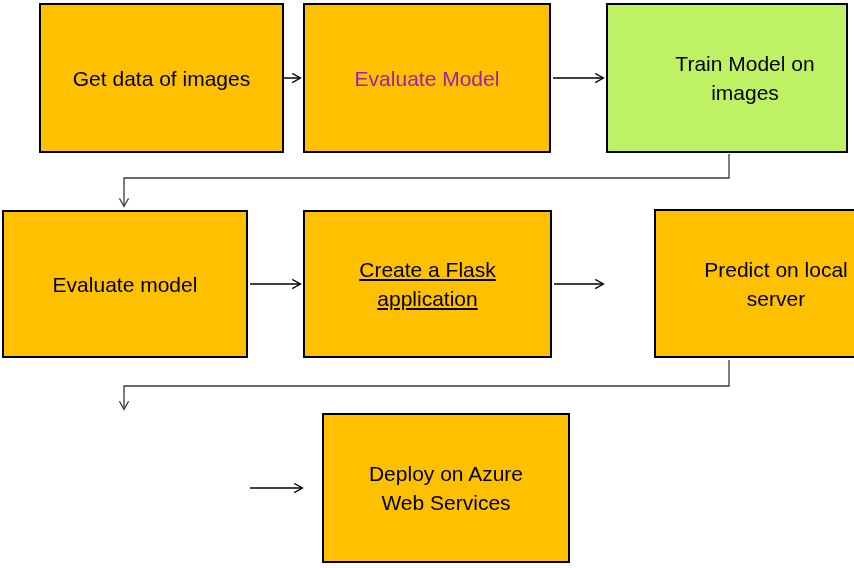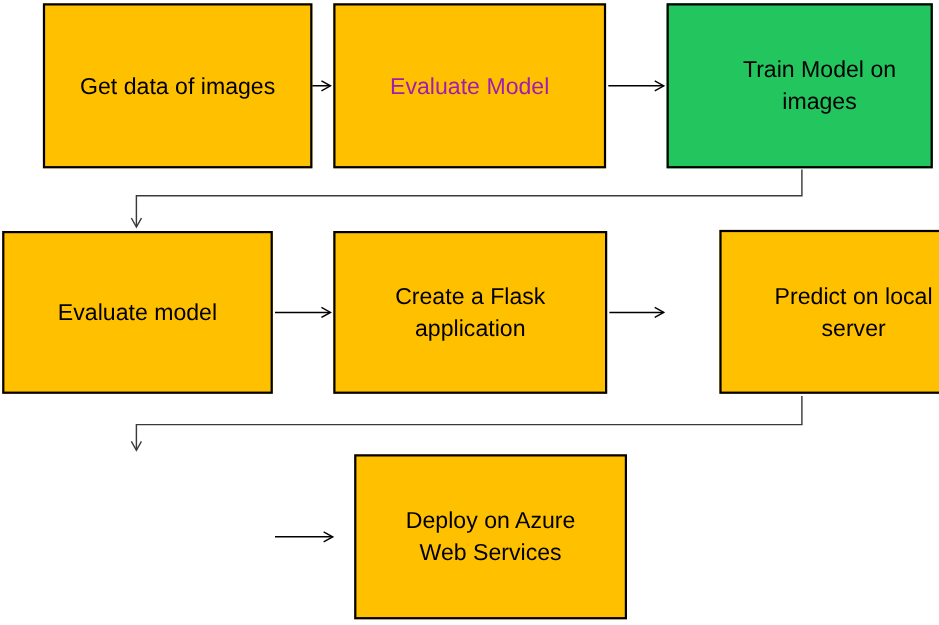--- a/index.html
+++ b/index.html
@@ -35,21 +35,21 @@
     line-height: 29px;
     white-space: pre-line;
     padding: 4px 8px;
   }
 
   
   .n1 { left: 3px;   top: 3px;   width: 245px; height: 150px; margin-left: 36px; }
   .n2 { left: 303px; top: 3px;   width: 248px; height: 150px; }
   .n3 { left: 606px; top: 3px;   width: 242px; height: 150px; }
   .n4 { left: 2px;   top: 210px; width: 246px; height: 148px; }
-  .n5 { left: 303px; top: 210px; width: 249px; height: 148px; }
+  .n5 { left: 303px; top: 210px; width: 249px; height: 148px; text-decoration: underline; }
   .n6 { left: 606px; top: 209px; width: 244px; height: 149px; margin-left: 48px; }
   .n7 { left: 2px;   top: 413px; width: 246px; height: 150px; }
   .n8 { left: 322px; top: 413px; width: 248px; height: 150px; }
 </style>
 </head>
 <body>
 
 <div class="canvas">
 
   <svg class="connector-layer" viewBox="0 0 854 568" xmlns="http://www.w3.org/2000/svg">
@@ -74,21 +74,21 @@
 
     <path d="M250,488 L302,488" stroke="#000000" stroke-width="1.4" fill="none" marker-end="url(#arrow-open)"></path>
   </svg>
 
   <div class="node n1" style="background: rgb(255, 192, 0); border-color: rgb(0, 0, 0); color: rgb(0, 0, 0);">
     <span>Get data of images</span>
   </div>
   <div class="node n2" style="background: rgb(255, 192, 0); border-color: rgb(0, 0, 0); color: #a21caf; align-items: center;">
     <span>Evaluate Model</span>
   </div>
-  <div class="node n3" style="background: #22c55e; border-color: rgb(0, 0, 0); color: rgb(0, 0, 0); padding-left: 44px;">
+  <div class="node n3" style="background: #bef264; border-color: rgb(0, 0, 0); color: rgb(0, 0, 0); padding-left: 44px;">
     <span>Train Model on
 images</span>
   </div>
   <div class="node n4" style="background: rgb(255, 192, 0); border-color: rgb(0, 0, 0); color: rgb(0, 0, 0);">
     <span>Evaluate model</span>
   </div>
   <div class="node n5" style="background: rgb(255, 192, 0); border-color: rgb(0, 0, 0); color: rgb(0, 0, 0);">
     <span>Create a Flask
 application</span>
   </div>

